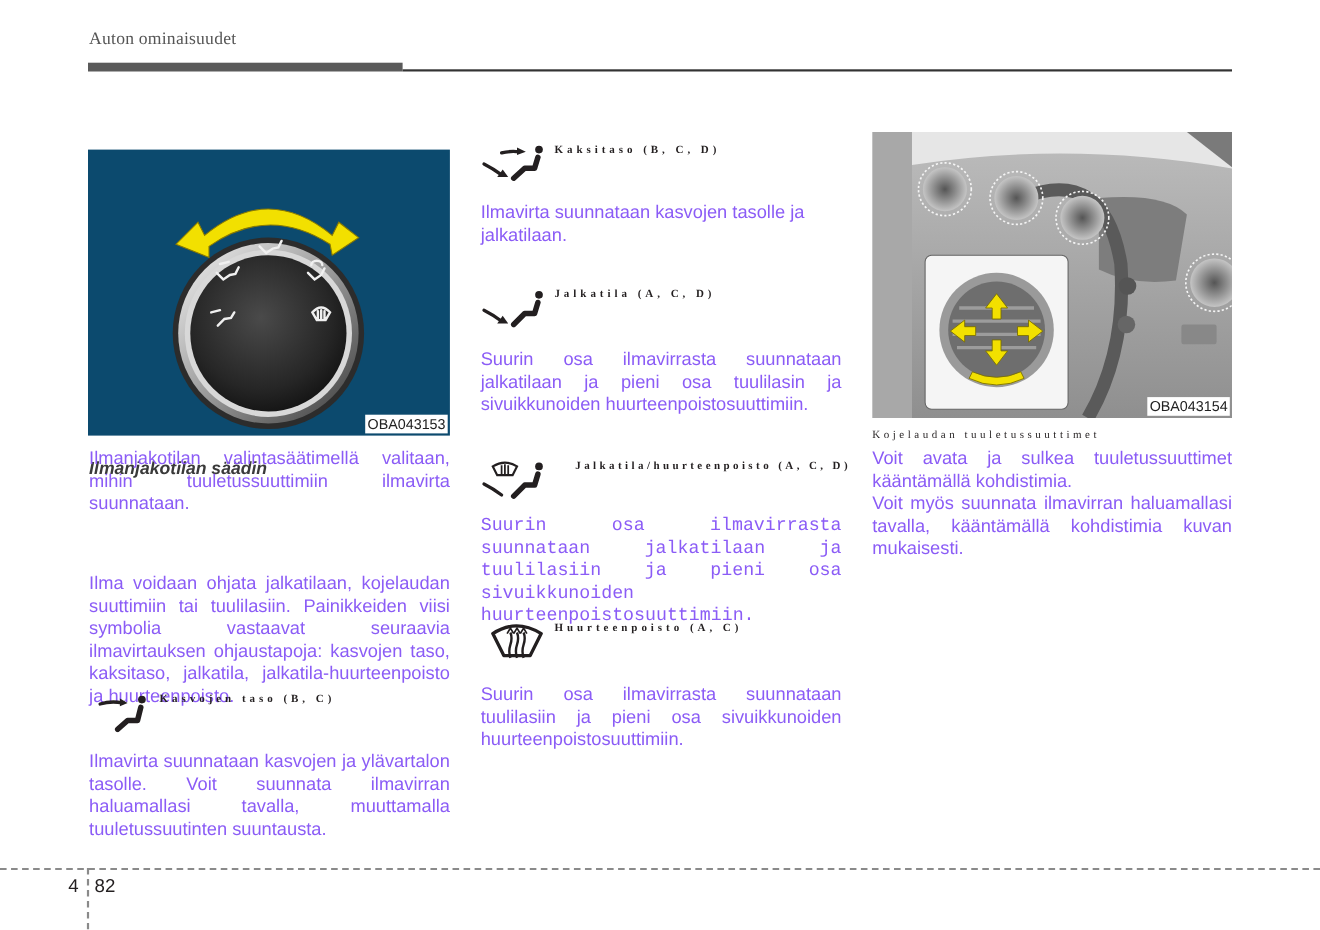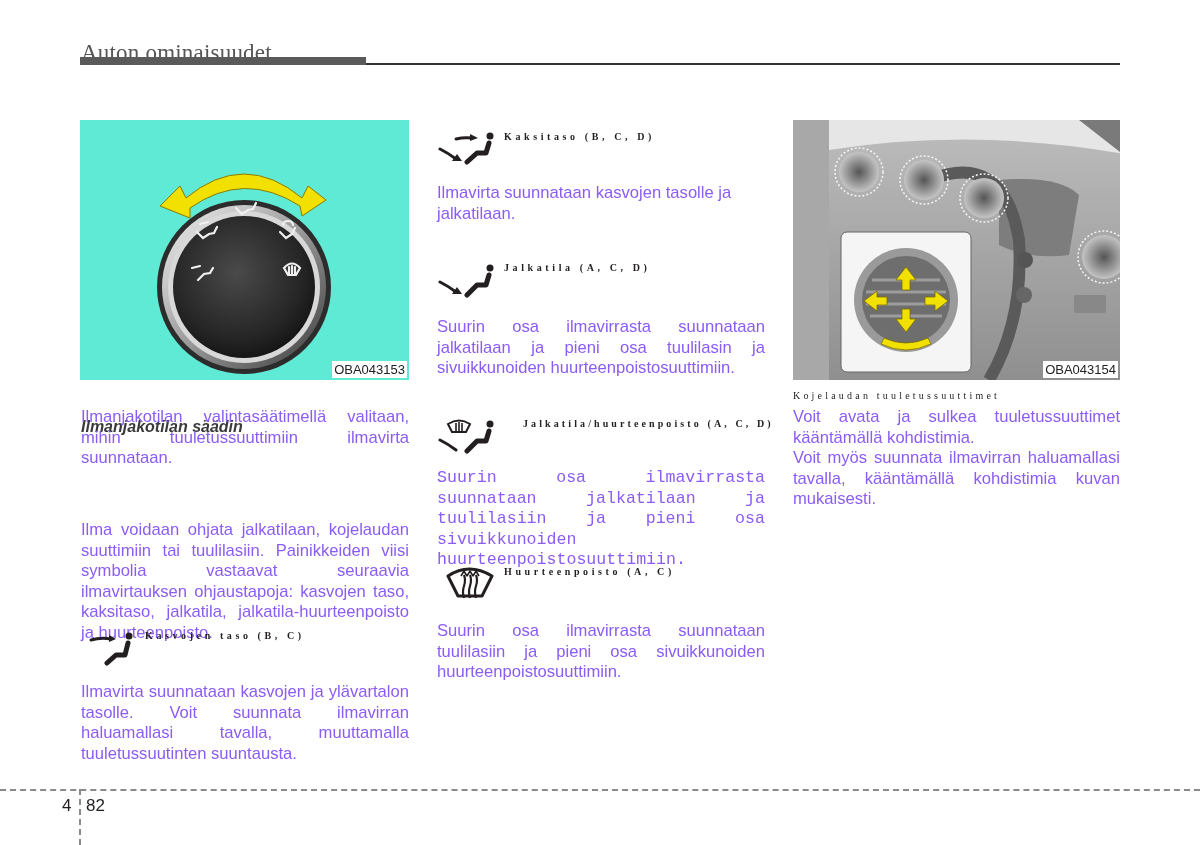--- a/index.html
+++ b/index.html
@@ -1,19 +1,19 @@
 <!DOCTYPE html>
 <html><head>
 <meta charset="utf-8">
 <style>
   * { box-sizing: border-box; margin: 0; padding: 0; }
   html, body { width: 1200px; height: 845px; background: #ffffff; overflow: hidden; }
   body { position: relative; font-family: "Liberation Sans", sans-serif; color: #231f20; }
 
-  .hdr-title { position: absolute; left: 81px; top: 40px; font-family: "Liberation Serif", serif; font-size: 23px; color: #555555; letter-spacing: 0.2px; }
+  .hdr-title { position: absolute; left: 81px; top: 27px; font-family: "Liberation Serif", serif; font-size: 16px; color: #555555; letter-spacing: 0.2px; }
   .hdr-bar { position: absolute; left: 80px; top: 57px; width: 286px; height: 8px; background: #5a5a5a; }
   .hdr-line { position: absolute; left: 366px; top: 63px; width: 754px; height: 2px; background: #333; }
 
   .fig { position: absolute; overflow: hidden; }
   .fig-code { position: absolute; right: 2px; bottom: 2px; font-size: 13px; color: #222; background: #fff; padding: 1px 2px; }
 
   .p { position: absolute; font-size: 16.6px; line-height: 20.5px; text-align: justify; color: #8b5cf6; }
   .p-last { text-align-last: left; }
   .sub-italic { position: absolute; font-size: 16px; font-weight: bold; font-style: italic; color: #3a3a3a; margin-top: 32px; }
 
@@ -28,21 +28,21 @@
   .pg-chap { position: absolute; left: 62px; top: 796px; font-size: 17px; color: #231f20; }
   .pg-num { position: absolute; left: 86px; top: 796px; font-size: 17px; color: #231f20; }
 </style>
 </head>
 <body>
 
 <div class="hdr-title">Auton ominaisuudet</div>
 <div class="hdr-bar"></div>
 <div class="hdr-line"></div>
 
-<div class="fig" style="left:80px; top:120px; width:329px; height:260px; background:#5eead4;">
+<div class="fig" style="left:80px; top:136px; width:329px; height:260px; background:#0c4a6e;">
   <svg width="329" height="260" viewBox="0 0 329 260">
     <defs>
       <radialGradient id="knobFace" cx="45%" cy="40%" r="65%">
         <stop offset="0%" stop-color="#4a4a4a"></stop>
         <stop offset="70%" stop-color="#262626"></stop>
         <stop offset="100%" stop-color="#111"></stop>
       </radialGradient>
       <linearGradient id="ringG" x1="0" y1="0" x2="1" y2="1">
         <stop offset="0%" stop-color="#f4f4f4"></stop>
         <stop offset="50%" stop-color="#9a9a9a"></stop>

